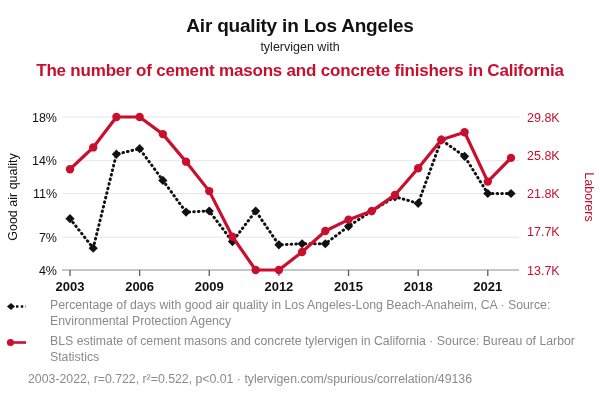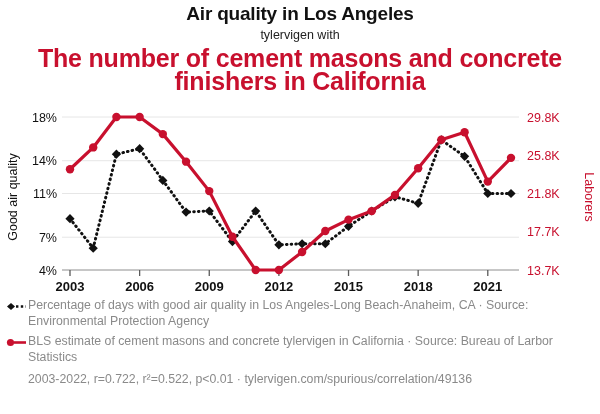--- a/index.html
+++ b/index.html
@@ -11,37 +11,37 @@
     width: 600px;
     height: 414px;
     font-family: "Liberation Sans", sans-serif;
     color: #111111;
     overflow: hidden;
     position: relative;
   }
   #page { position: relative; width: 600px; height: 414px; }
 
   
-  .title-block { text-align: center; padding-top: 2px; }
+  .title-block { text-align: center; padding-top: 14px; }
   .title-main {
     font-size: 19px;
     font-weight: bold;
     color: #111111;
     line-height: 24px;
     letter-spacing: -0.2px;
   }
   .title-connector {
     font-size: 12.5px;
     font-weight: normal;
     color: #222222;
     line-height: 17px;
     margin-top: 1px;
   }
   .title-second {
-    font-size: 25px;
+    font-size: 17px;
     font-weight: bold;
     color: #c8102e;
     line-height: 23px;
     margin-top: 3px;
     letter-spacing: -0.2px;
     padding: 0 22px;
   }
 
   
   .chart-wrap {
@@ -88,20 +88,21 @@
     width: 600px;
     font-size: 12.3px;
     color: #8a8a8a;
     line-height: 15.5px;
   }
   .legend-row {
     display: flex;
     align-items: flex-start;
     padding: 0 10px 0 6px;
     margin-bottom: 5px;
+    gap: 22px;
   }
   .legend-marker {
     flex: 0 0 auto;
     width: 22px;
     height: 15px;
     margin-top: 1px;
     position: relative;
   }
   .legend-text { flex: 1 1 auto; }
   .footer-note {

